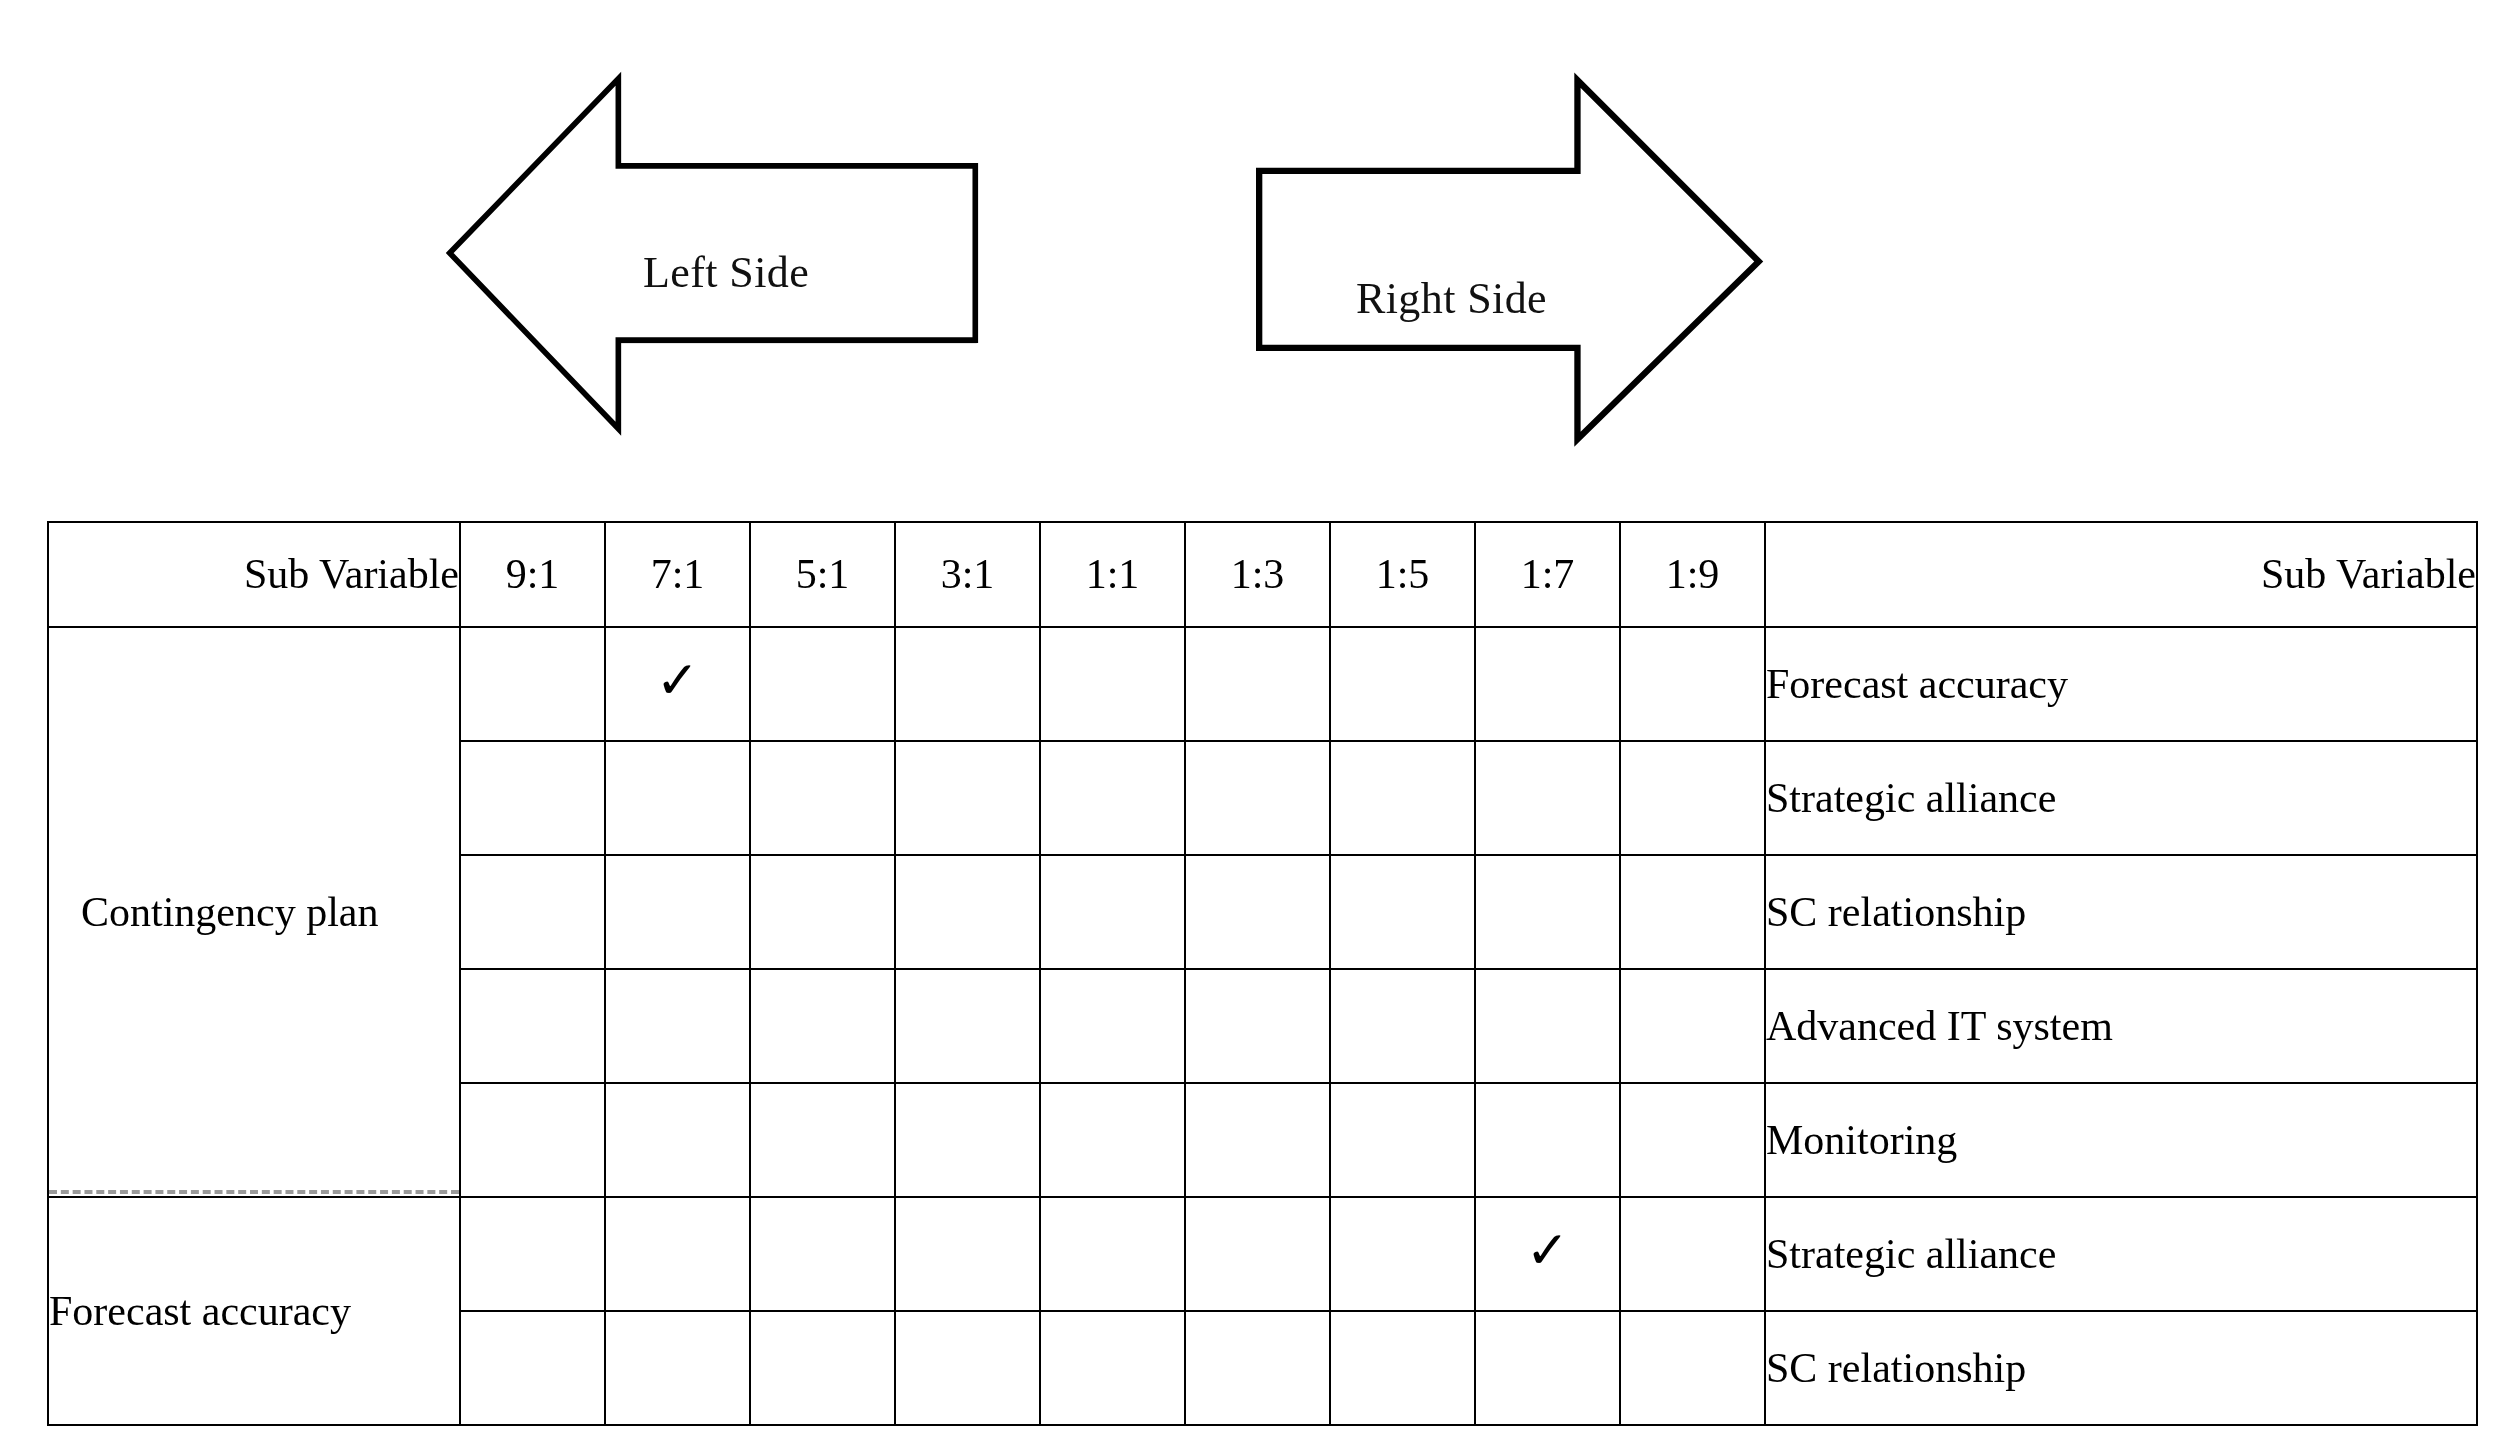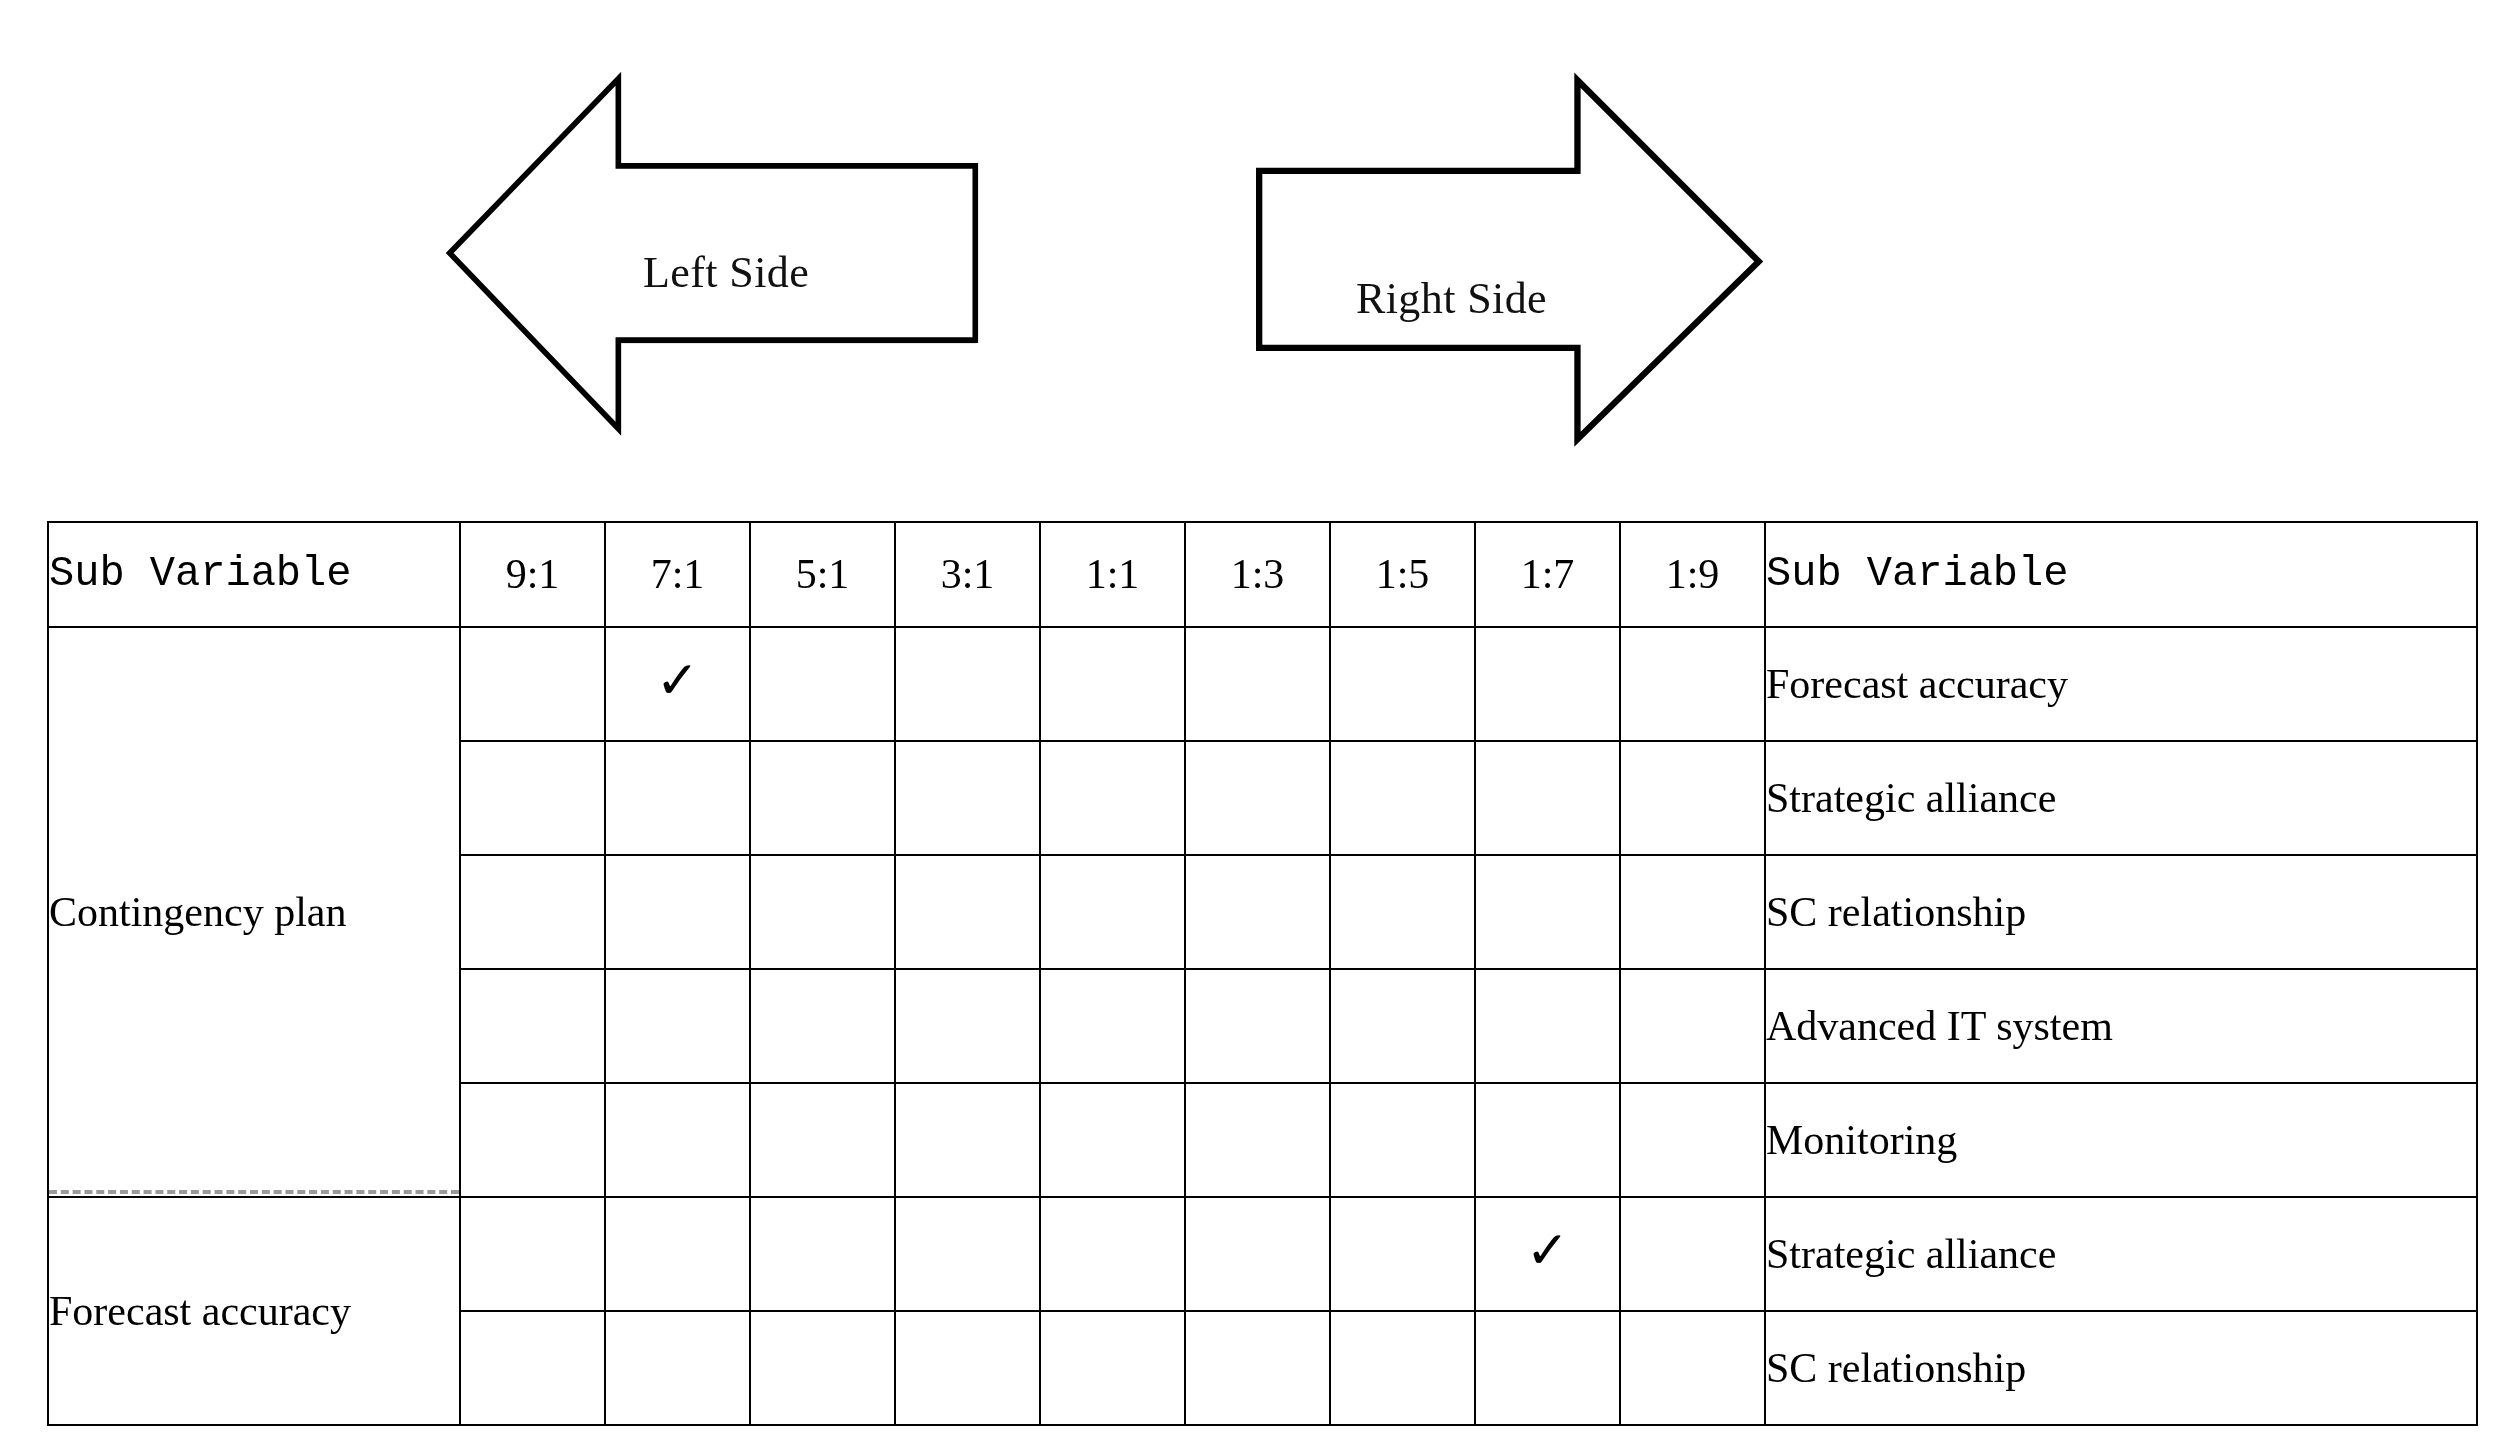--- a/index.html
+++ b/index.html
@@ -70,41 +70,41 @@
   }
 
   
   col.c-left   { width: 412px; }
   col.c-ratio  { width: 145px; }
   col.c-right  { width: 712px; }
 
   
   tr.header-row td { height: 103px; }
   td.hdr-sub {
-    text-align: left;
-    font-size: 44px;
-    font-family: Liberation Mono, monospace;
+    text-align: right;
+    font-size: 44px;
   }
   td.hdr-ratio {
     text-align: center;
     font-size: 44px;
     border-radius: 13px;
   }
 
   
   tr.body-row td { height: 112px; }
 
   td.left-var {
     text-align: left;
     padding-left: 9.8px;
     font-size: 44px;
     vertical-align: middle;
   }
   td.left-var.group-top {
     position: relative;
+    padding-left: 32px;
   }
   
   td.left-var.group-top::after {
     content: "";
     position: absolute;
     left: 0;
     right: 0;
     bottom: 2.1px;
     height: 0;
     border-top: 4.9px dashed #9a9a9a;

